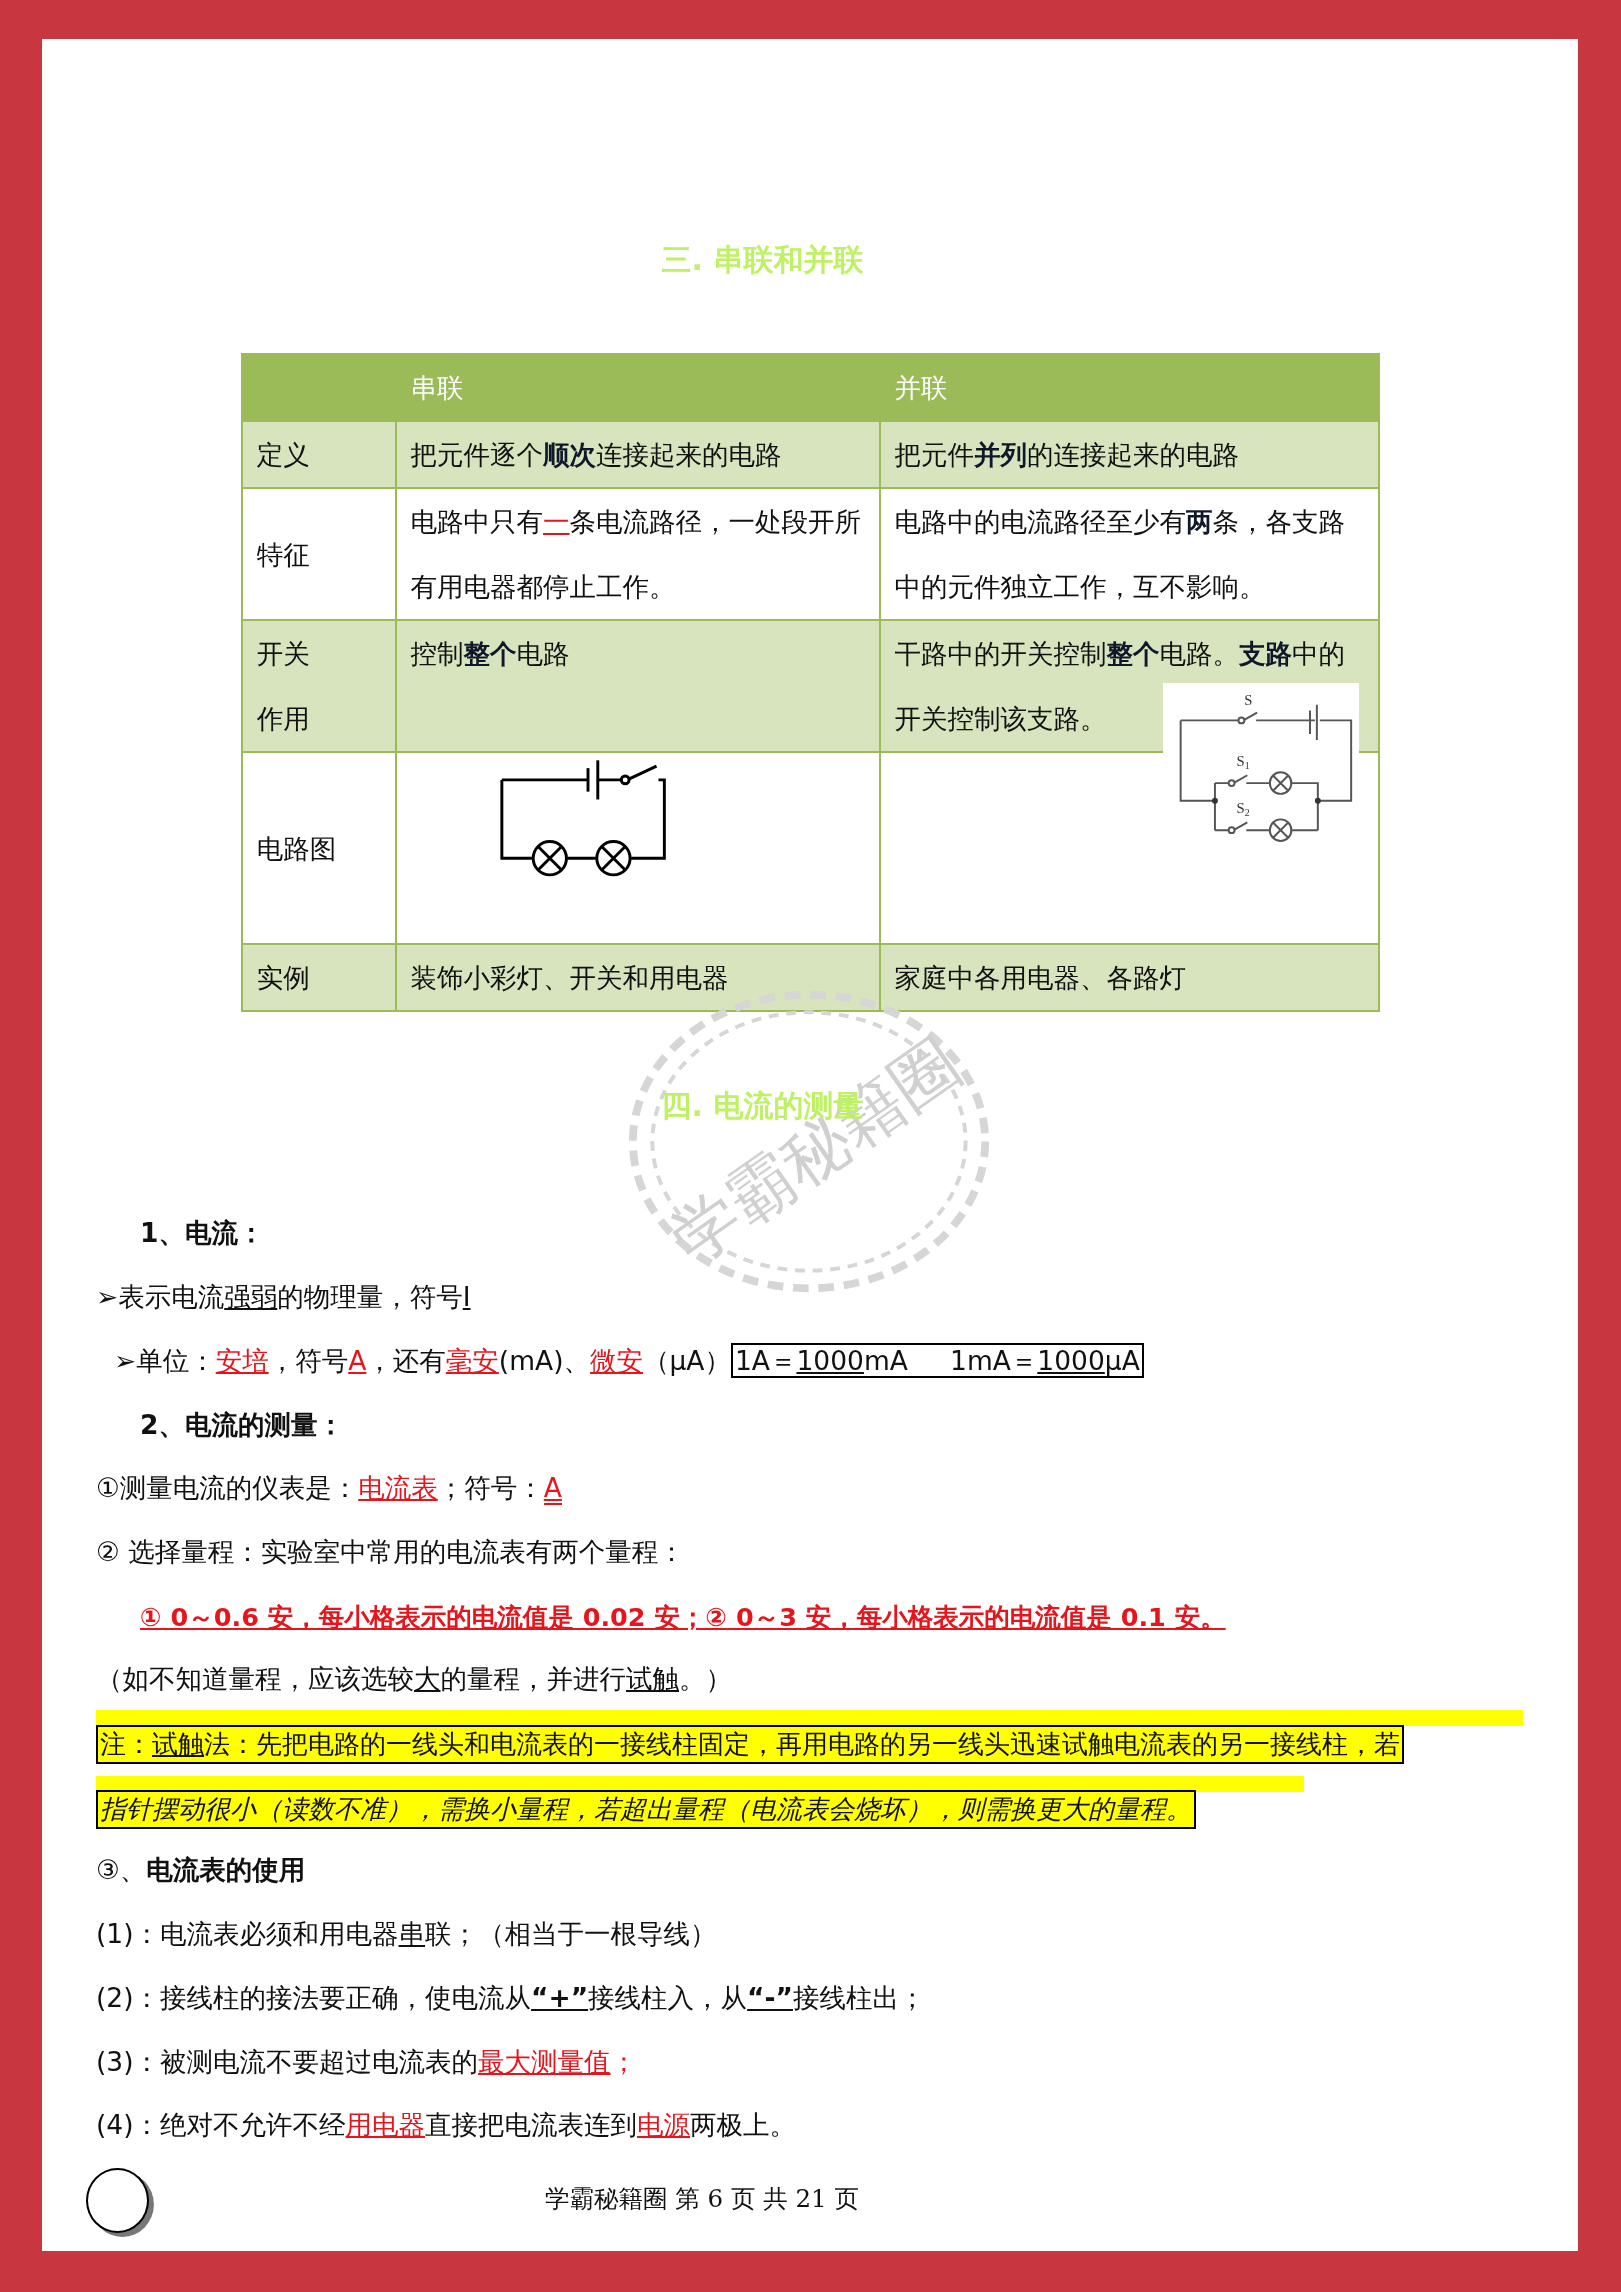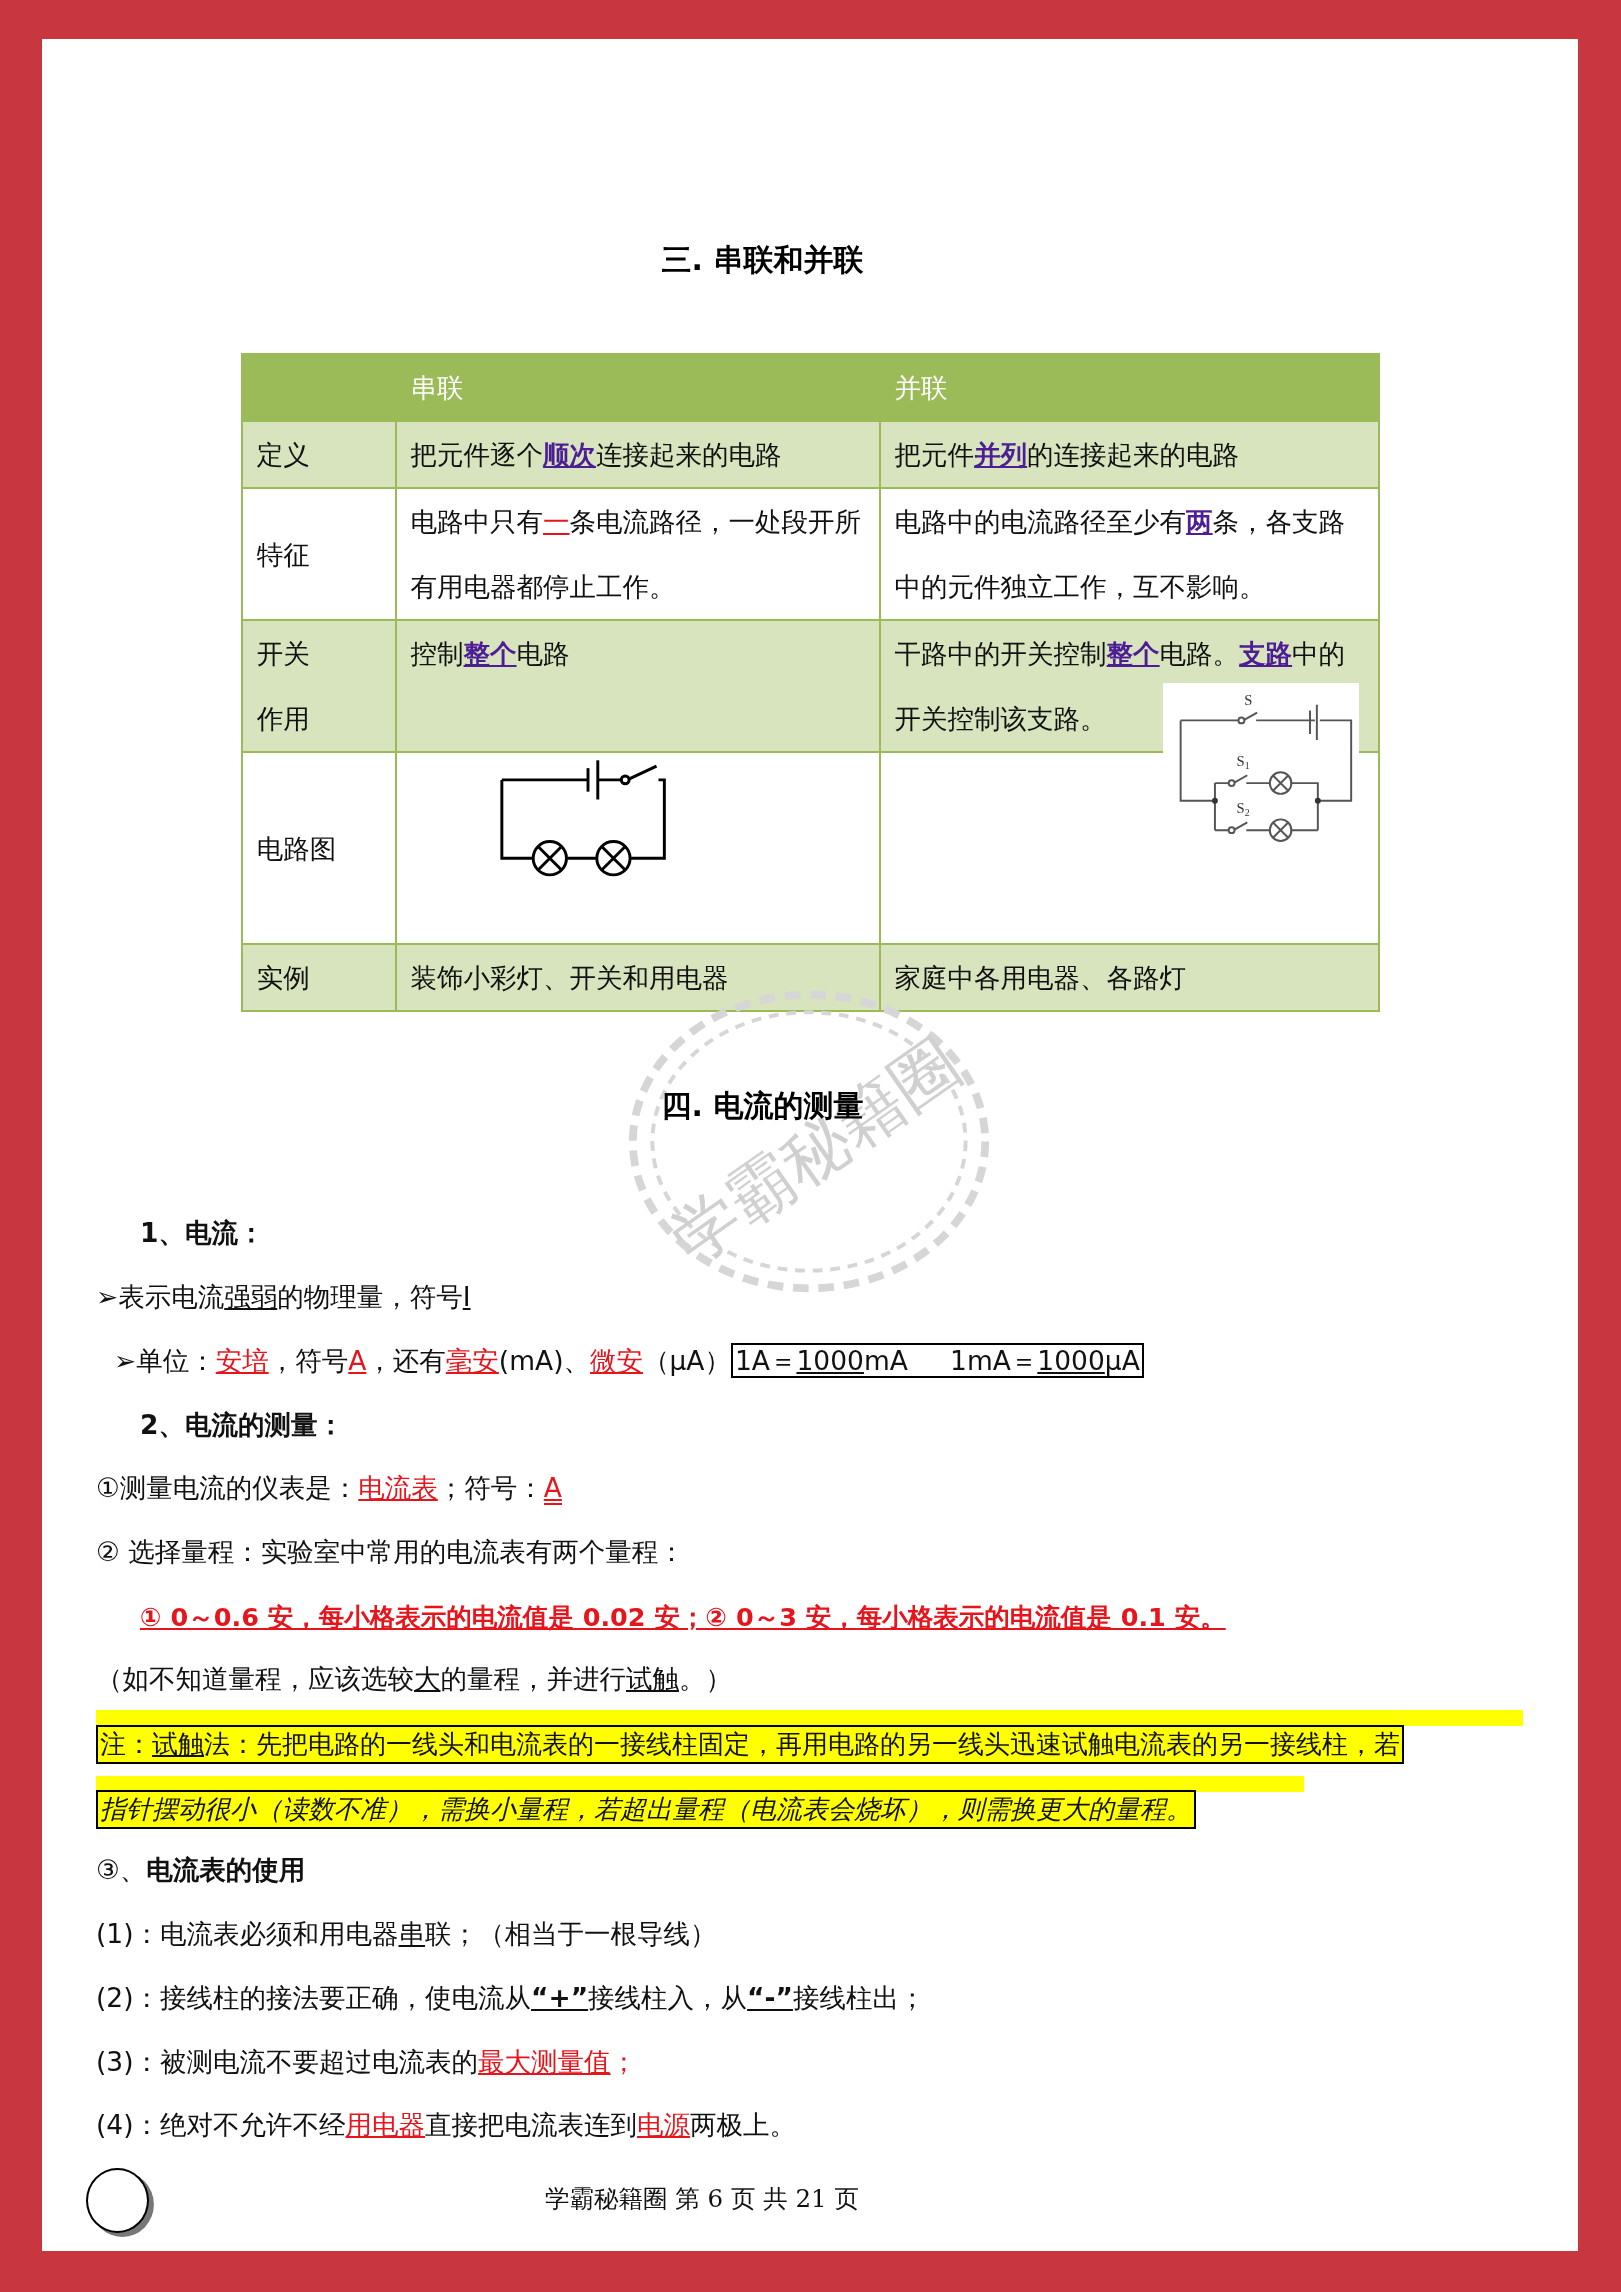--- a/index.html
+++ b/index.html
@@ -1,28 +1,28 @@
 <!DOCTYPE html>
 <html><head>
 <meta charset="utf-8">
 <style>
   html, body { margin:0; padding:0; }
   body { width:1621px; height:2293px; background:#c8363f; position:relative; overflow:hidden;
          font-family:"DejaVu Serif", "Liberation Serif", serif; color:#111; }
   .page { position:absolute; left:42px; top:39px; width:1536px; height:2212px; background:#fff; }
   .abs { position:absolute; }
-  .h-sec { position:absolute; left:0; width:1525px; text-align:center; color:#000000;
+  .h-sec { position:absolute; left:0; width:1525px; text-align:center; color:#bef264;
            font-family:"DejaVu Sans", "Liberation Sans", sans-serif; font-weight:bold; font-size:30px; }
   
   .tbl { position:absolute; left:241px; top:353px; width:1139px; border-collapse:collapse; }
   .tbl td { border:2.9px solid #9bbb59; padding:0 13.7px; font-size:26.5px; vertical-align:middle; line-height:65px; }
   .tbl .hdr td { background:#9bbb59; color:#fff; border-color:#9bbb59; height:65px; }
   .tbl .alt td { background:#d7e4bd; }
   .tbl .wht td { background:#fff; }
-  .red-u { color:#4c1d95; font-weight:bold; text-decoration:underline; }
+  .red-u { color:#0f172a; font-weight:bold; }
   .red-ul { color:#e8141c; text-decoration:underline; }
   .u { text-decoration:underline; }
   .line { position:absolute; left:96px; font-size:26.5px; white-space:nowrap;
           font-family:"DejaVu Sans", "Liberation Sans", sans-serif; }
   .bold { font-weight:bold; }
   .box { border:2px solid #000; padding:0 2px; }
   .hl { background:#ffff00; border:2.9px solid #000; padding:0 2px; }
   .watermark { position:absolute; left:623px; top:980px; width:372px; height:323px; pointer-events:none; }
   .footer-circle { position:absolute; left:86px; top:2168px; width:59px; height:61px; border:2.9px solid #000;
                    border-radius:50%; box-shadow:4.9px 3.9px 0 #777; background:#fff; }

